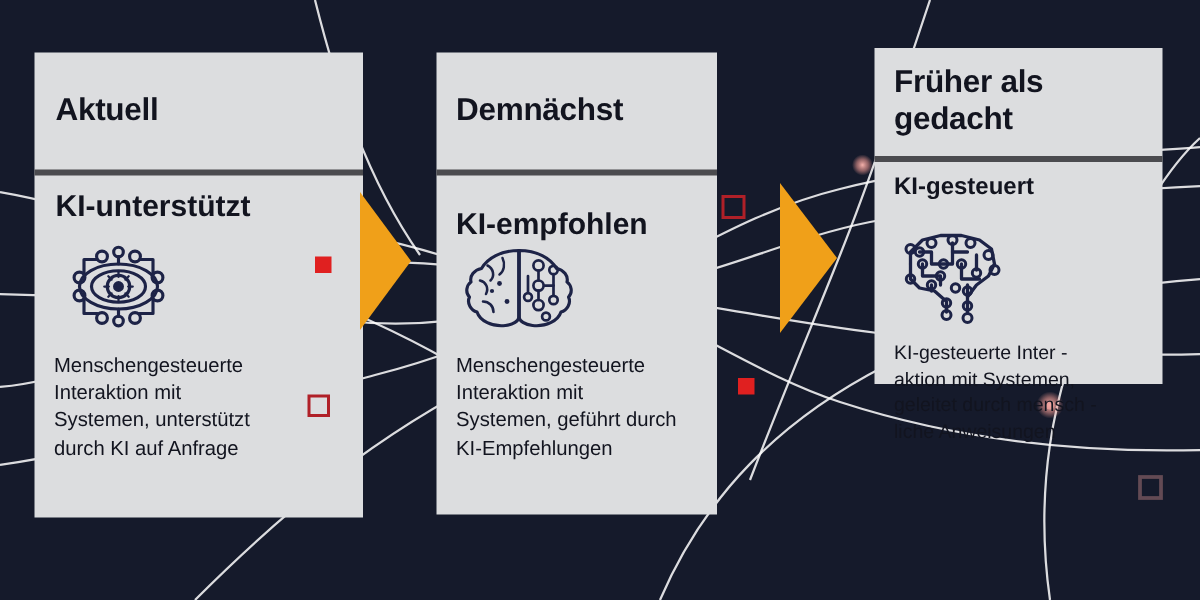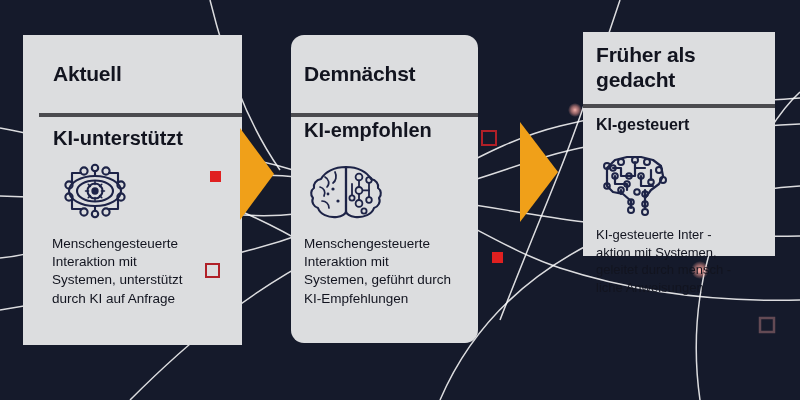--- a/index.html
+++ b/index.html
@@ -60,35 +60,35 @@
   }
   .panel-desc {
     position: absolute;
     color: #12141f;
     line-height: 1.35;
     white-space: pre-line;
   }
 
   
   #panel-current {
-    left: 23px; top: 35px; width: 219px; height: 310px; padding-left: 16px;
+    left: 23px; top: 35px; width: 219px; height: 310px;
   }
   #panel-current .panel-head { height: 82px; padding: 0 14px; }
   #panel-current .panel-head-title { font-size: 21px; }
   #panel-current .panel-subtitle { position: absolute; left: 14px; top: 10px; font-size: 20px; }
   #panel-current .panel-icon { left: 16px; top: 40px; }
   #panel-current .panel-desc { left: 13px; top: 118px; font-size: 13.5px; }
 
   
   #panel-soon {
-    left: 291px; top: 35px; width: 187px; height: 308px; border-radius: 13px;
+    left: 291px; top: 35px; width: 187px; height: 308px;
   }
   #panel-soon .panel-head { height: 82px; padding: 0 13px; }
   #panel-soon .panel-head-title { font-size: 21px; }
-  #panel-soon .panel-subtitle { position: absolute; left: 13px; top: 2px; font-size: 20px; }
+  #panel-soon .panel-subtitle { position: absolute; left: 13px; top: 22px; font-size: 20px; }
   #panel-soon .panel-icon { left: 16px; top: 40px; }
   #panel-soon .panel-desc { left: 13px; top: 118px; font-size: 13.5px; }
 
   
   #panel-sooner {
     left: 583px; top: 32px; width: 192px; height: 224px;
   }
   #panel-sooner .panel-head { height: 76px; padding: 0 13px; }
   #panel-sooner .panel-head-title { font-size: 21px; white-space: pre-line; }
   #panel-sooner .panel-subtitle { position: absolute; left: 13px; top: 8px; font-size: 16px; }

